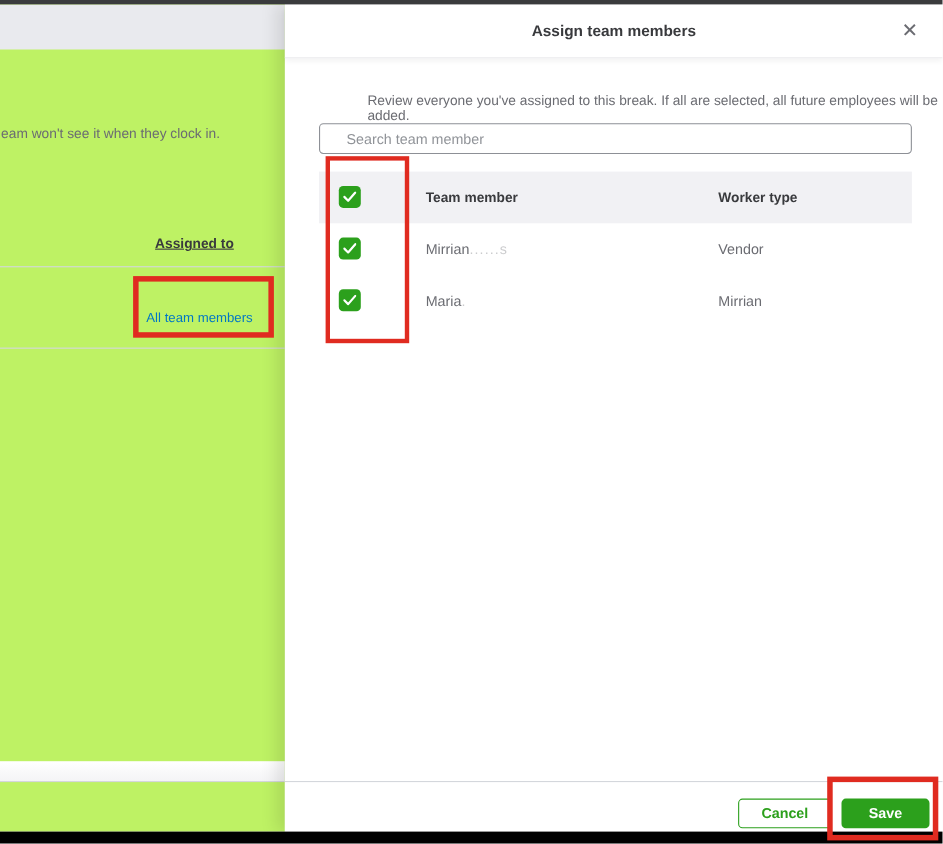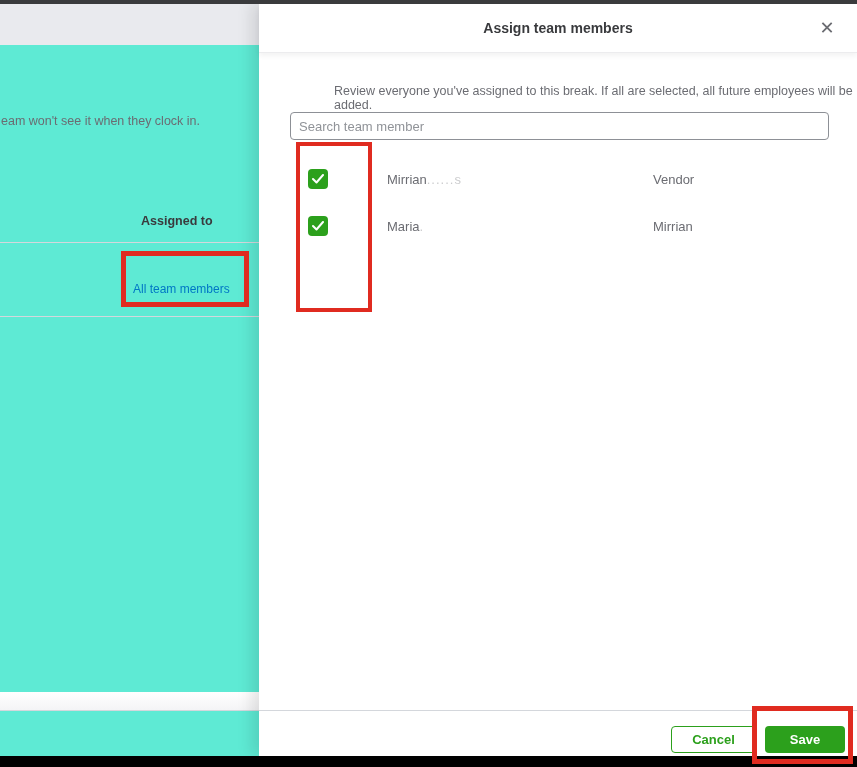--- a/index.html
+++ b/index.html
@@ -10,44 +10,44 @@
     position: relative;
     color: #393a3d;
   }
   .stage { position: absolute; inset: 0; width: 857px; height: 767px; }
 
   
   .top-bar   { position: absolute; left: 0; top: 0; width: 857px; height: 4px; background: #3a3b3d; }
   .bottom-bar{ position: absolute; left: 0; top: 756px; width: 857px; height: 11px; background: #000; }
 
   
-  .bg-page { position: absolute; left: 0; top: 4px; width: 259px; height: 752px; background: #5eead4; overflow: hidden; }
+  .bg-page { position: absolute; left: 0; top: 4px; width: 259px; height: 752px; background: #bef264; overflow: hidden; }
   .bg-grayband { position: absolute; left: 0; top: 0; width: 259px; height: 41px; background: #e9eaee; }
   .bg-clipped-text { position: absolute; left: 1px; top: 110px; font-size: 12.5px; color: #6b6c72; white-space: nowrap; }
-  .bg-assigned { position: absolute; left: 141px; top: 210px; font-size: 12.5px; font-weight: bold; color: #393a3d; }
+  .bg-assigned { position: absolute; left: 141px; top: 210px; font-size: 12.5px; font-weight: bold; color: #393a3d; text-decoration: underline; }
   .bg-divider-1 { position: absolute; left: 0; top: 238px; width: 259px; height: 1px; background: #d4d7dc; }
   .bg-link { position: absolute; left: 133px; top: 278px; font-size: 12px; color: #0077c5; text-decoration: none; cursor: pointer; white-space: nowrap; }
   .bg-divider-2 { position: absolute; left: 0; top: 312px; width: 259px; height: 1px; background: #d4d7dc; }
   .bg-footer-fade { position: absolute; left: 0; top: 688px; width: 259px; height: 19px;
     background: linear-gradient(to bottom, #ffffff, #f4f4f6); border-bottom: 1px solid #d4d7dc; }
 
   
   .modal { position: absolute; left: 259px; top: 4px; width: 598px; height: 752px; background: #fff;
     box-shadow: -8px 0 14px rgba(0,0,0,0.10); }
   .modal-header { position: absolute; left: 0; top: 0; width: 598px; height: 49px; background: #fff;
     border-bottom: 1px solid #ececee; box-shadow: 0 3px 5px rgba(0,0,0,0.05); }
   .modal-title { position: absolute; left: 0; top: 16px; width: 598px; text-align: center;
     font-size: 14px; font-weight: bold; color: #393a3d; }
   .modal-close { position: absolute; right: 18px; top: 12px; width: 24px; height: 24px;
     font-size: 18px; font-weight: 400; color: #6b6c72; text-align: center; line-height: 24px; cursor: pointer; }
 
   .modal-desc { position: absolute; left: 31px; top: 80px; width: 540px; font-size: 12.5px; color: #6b6c72; margin-left: 44px; }
 
   .search-input { position: absolute; left: 31px; top: 108px; width: 539px; height: 28px;
-    border: 1px solid #8d9096; border-radius: 4px; padding: 0 8px;
+    border: 1px solid #8d9096; border-radius: 4px; padding: 0 24px;
     font-family: "Liberation Sans", sans-serif; font-size: 13px; color: #393a3d; background: #fff; }
   .search-input::placeholder { color: #909398; opacity: 1; }
 
   
   .table { position: absolute; left: 31px; top: 152px; width: 539px; }
   .t-row { position: relative; height: 47px; }
   .t-row.head { background: #f1f1f4; }
   .cell-check { position: absolute; left: 18px; top: 13px; }
   .cell-name  { position: absolute; left: 97px; top: 16px; font-size: 13px; color: #6b6c72; white-space: nowrap; }
   .cell-type  { position: absolute; left: 363px; top: 16px; font-size: 13px; color: #6b6c72; white-space: nowrap; }
@@ -93,20 +93,31 @@
       <div class="modal-title">Assign team members</div>
       <div class="modal-close">✕</div>
     </div>
 
     <div class="modal-desc">Review everyone you've assigned to this break. If all are selected, all future employees will be added.</div>
 
     <input class="search-input" type="text" placeholder="Search team member" style="">
 
     <div class="table">
 
+      <div class="t-row head">
+        <div class="cell-check">
+          <div class="checkbox">
+            <svg width="12" height="10" viewBox="0 0 12 10">
+              <polyline points="1,5 4.5,8.5 11,1" fill="none" stroke="#ffffff" stroke-width="2" stroke-linecap="round" stroke-linejoin="round"></polyline>
+            </svg>
+          </div>
+        </div>
+        <div class="cell-name">Team member</div>
+        <div class="cell-type">Worker type</div>
+      </div>
 
       <div class="t-row">
         <div class="cell-check">
           <div class="checkbox">
             <svg width="12" height="10" viewBox="0 0 12 10">
               <polyline points="1,5 4.5,8.5 11,1" fill="none" stroke="#ffffff" stroke-width="2" stroke-linecap="round" stroke-linejoin="round"></polyline>
             </svg>
           </div>
         </div>
         <div class="cell-name"><span>Mirrian</span><span class="redacted">......s</span></div>

